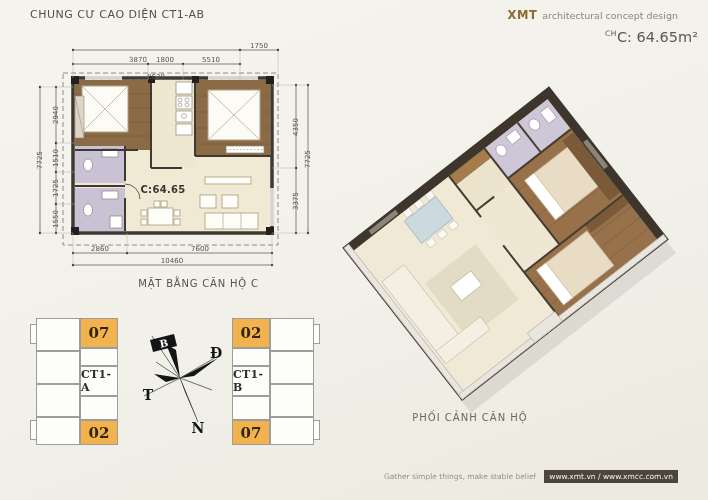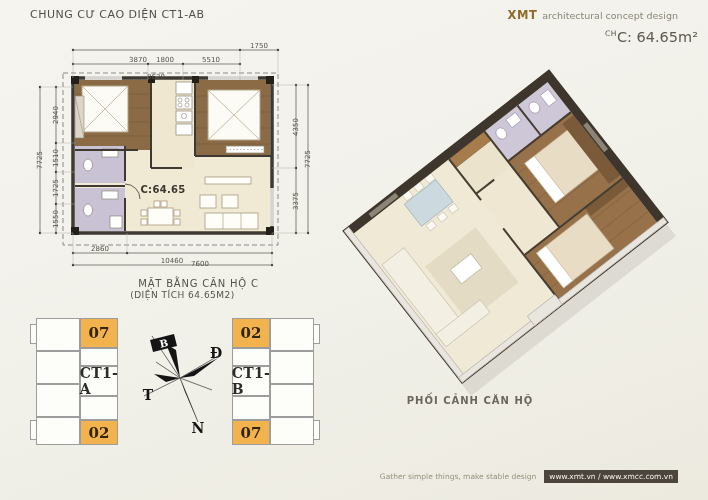--- a/index.html
+++ b/index.html
@@ -21,23 +21,23 @@
   .room-label{position:absolute;transform:translateX(-50%);font-size:10px;font-weight:bold;color:#3b372e;letter-spacing:.3px;}
   .cap1{position:absolute;left:16px;width:100%;text-align:center;font-size:10px;letter-spacing:.8px;color:#55524c;}
   .cap2{position:absolute;left:0;width:100%;text-align:center;font-size:9px;letter-spacing:.5px;color:#55524c;}
   
   #locator{left:30px;top:312px;width:305px;height:158px;}
   .cell{position:absolute;box-sizing:border-box;border:1.5px solid #9d9d9d;background:#fdfdfa;}
   .cell.hl{background:#f2b34e;}
   .unit-num{display:flex;align-items:center;justify-content:center;
             font-family:"DejaVu Serif", serif;font-weight:bold;font-size:15px;color:#33250d;}
   .bldg-label{display:flex;align-items:center;justify-content:center;
-            font-family:"DejaVu Serif", serif;font-weight:bold;font-size:14px;color:#2e2c28;letter-spacing:.3px;}
-  
-  #persp{left:330px;top:39px;width:378px;height:380px;font-weight:bold;}
+            font-family:"DejaVu Serif", serif;font-weight:bold;font-size:11px;color:#2e2c28;letter-spacing:.3px;}
+  
+  #persp{left:330px;top:56px;width:378px;height:380px;}
   .persp-cap{position:absolute;left:0;top:356px;width:280px;text-align:center;
              font-size:10px;letter-spacing:1px;color:#6b675f;}
   
   .footer{position:absolute;right:30px;top:472px;font-size:7.5px;color:#98917e;white-space:nowrap;}
   .footer .badge{background:#4c453c;color:#f4f2ee;padding:2px 5px;margin-left:8px;}
 </style>
 </head>
 <body>
 
 <div class="page">
@@ -228,26 +228,25 @@
     <div class="hdim" style="left:181px;top:18px;">5510</div>
     <div class="vdim" style="left:10px;top:122px;">7725</div>
     <div class="vdim" style="left:26px;top:77px;">2940</div>
     <div class="vdim" style="left:26px;top:120px;">1510</div>
     <div class="vdim" style="left:26px;top:150px;">1725</div>
     <div class="vdim" style="left:26px;top:181px;">1550</div>
     <div class="vdim" style="left:266px;top:89px;">4350</div>
     <div class="vdim" style="left:266px;top:163px;">3375</div>
     <div class="vdim" style="left:278px;top:121px;">7725</div>
     <div class="hdim" style="left:70px;top:207px;">2860</div>
-    <div class="hdim" style="left:170px;top:222px;text-align:right;">7600</div>
+    <div class="hdim" style="left:170px;top:207px;text-align:right;">7600</div>
     <div class="hdim" style="left:142px;top:219px;">10460</div>
 
     <div class="room-label" style="left:133px;top:146px;">C:64.65</div>
     <div class="cap1" style="top:240px;">MẶT BẰNG CĂN HỘ C</div>
-    <div class="cap2" style="top:252px;">(DIỆN TÍCH 64.65M2)</div>
   </div>
 
   <div class="abs" id="locator">
 
     <div class="cell" style="left:6px;top:6px;width:44px;height:33px;"></div>
     <div class="cell" style="left:6px;top:39px;width:44px;height:33px;"></div>
     <div class="cell" style="left:6px;top:72px;width:44px;height:33px;"></div>
     <div class="cell" style="left:6px;top:105px;width:44px;height:28px;"></div>
     <div class="cell" style="left:0px;top:12px;width:7px;height:20px;"></div>
     <div class="cell" style="left:0px;top:108px;width:7px;height:20px;"></div>
@@ -368,16 +367,16 @@
 
         <rect x="0" y="0" width="6" height="192" fill="#e9e6df" stroke="#b9b5ac" stroke-width="0.8"></rect>
         <rect x="0" y="186" width="260" height="6" fill="#e9e6df" stroke="#b9b5ac" stroke-width="0.8"></rect>
         <rect x="92" y="180" width="35" height="12" fill="#e9e6df" stroke="#b9b5ac" stroke-width="0.8"></rect>
       </g>
     </svg>
     <div class="persp-cap">PHỐI CẢNH CĂN HỘ</div>
   </div>
 
   <div class="footer">
-    <span>Gather simple things, make stable design</span><span class="badge">www.xmt.vn / www.xmcc.com.vn</span>
+    <span>Gather simple things, make stable belief</span><span class="badge">www.xmt.vn / www.xmcc.com.vn</span>
   </div>
 
 </div>
 
 </body></html>

